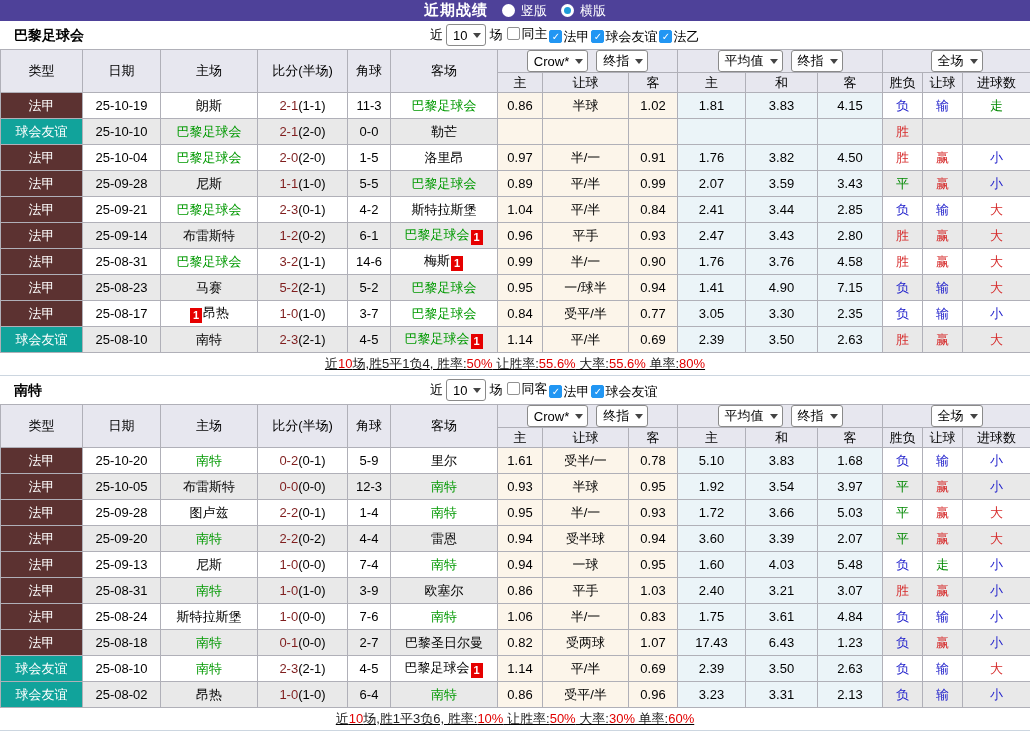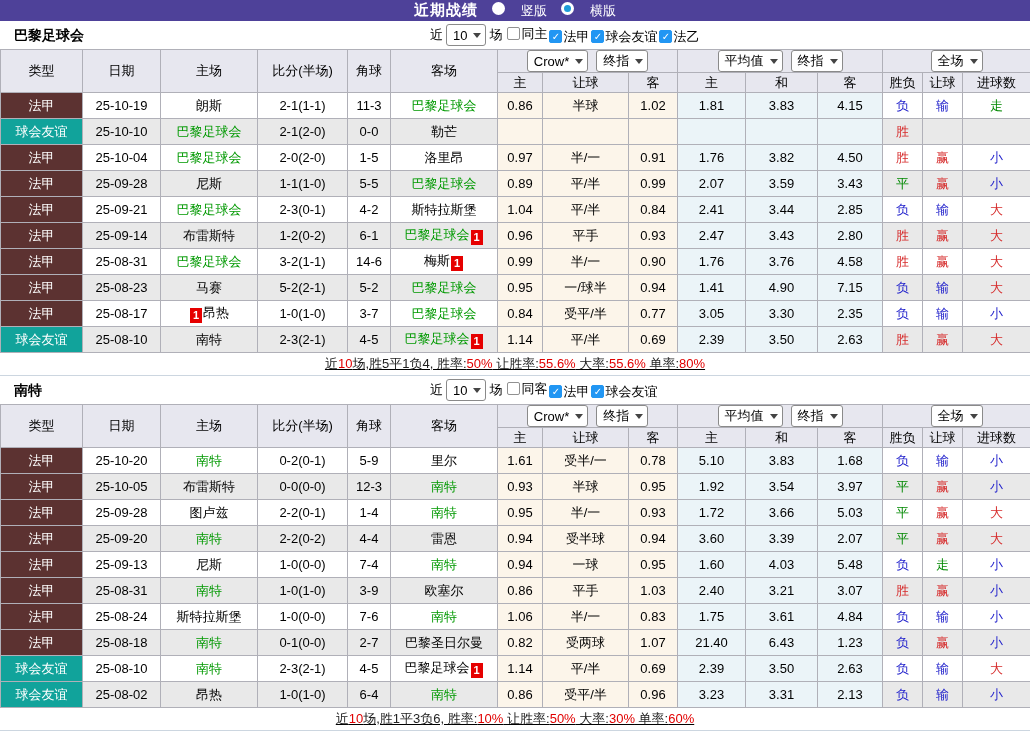--- a/index.html
+++ b/index.html
@@ -1,20 +1,20 @@
 <!DOCTYPE html>
 <html style="--topbar: #4e4199; --ligue: #5c3231; --friendly: #11a39b; --score-red: #e10000; --team-green: #009900; --win-red: #d62b2b; --lose-blue: #2323cc; --draw-green: #008800; --odds-bg: #fcf5ea; --avg-bg: #ebf4f8;"><head>
 <meta charset="utf-8">
 <style>
   html,body{margin:0;padding:0;background:#fff;}
   body{width:1030px;font-family:"Liberation Sans","DejaVu Sans",sans-serif;font-size:13px;color:#000;}
   
   .topbar{height:21px;background:var(--topbar,#4e4199);display:flex;align-items:center;justify-content:center;gap:14px;}
   .topbar .title{color:#fff;font-weight:bold;font-size:15px;letter-spacing:1px;}
-  .radio-opt{display:inline-flex;align-items:flex-start;gap:16px;color:#fff;font-size:13px;cursor:pointer;}
+  .radio-opt{display:inline-flex;align-items:center;gap:6px;color:#fff;font-size:13px;cursor:pointer;}
   .radio{width:13px;height:13px;border-radius:50%;background:#fff;display:inline-block;position:relative;}
   .radio.sel::after{content:'';position:absolute;left:3px;top:3px;right:3px;bottom:3px;border-radius:50%;background:#1e9cd8;}
   
   .section-head{height:28px;position:relative;background:#fff;}
   .team-name{position:absolute;left:14px;top:0;line-height:28px;font-weight:bold;font-size:14px;}
   .controls{position:absolute;left:430px;top:0;height:28px;display:flex;align-items:center;gap:3px;font-size:13px;}
   .select{display:inline-flex;align-items:center;background:#fff;border:1px solid #8a8a8a;border-radius:3px;height:20px;padding:0 4px 0 6px;font-size:13px;white-space:nowrap;cursor:default;}
   .car{width:0;height:0;border-left:4px solid transparent;border-right:4px solid transparent;border-top:5px solid #444;margin-left:6px;}
   .filter{display:inline-flex;align-items:center;gap:1px;margin-left:2px;cursor:pointer;}
   .cb{width:13px;height:13px;border:1px solid #919191;background:#fff;border-radius:2px;display:inline-flex;align-items:center;justify-content:center;font-size:10px;font-weight:bold;color:#fff;box-sizing:border-box;}
@@ -30,21 +30,21 @@
   tbody td{height:25px;font-size:13px;}
   tr.even td{background:#fff;}
   tr.odd td{background:#e9e9e9;}
   td.odds{background:var(--odds-bg,#fcf5ea) !important;}
   td.avg{background:var(--avg-bg,#ebf4f8) !important;}
   td.t-ligue{background:var(--ligue,#5c3231) !important;color:#fff;}
   td.t-friendly{background:var(--friendly,#11a39b) !important;color:#fff;}
   .c-red{color:#d62b2b;}
   .c-blue{color:#2323cc;}
   .c-green{color:#008800;}
-  .score-main{color:#000000;}
+  .score-main{color:#7f1d1d;}
   .score-half{color:#000;}
   .team-green{color:#009900;}
   .badge{display:inline-block;background:#e60000;color:#fff;font-size:11px;font-weight:bold;width:12px;height:15px;line-height:15px;text-align:center;vertical-align:-2px;margin:0 1px;}
   
   .summary{height:22px;line-height:22px;text-align:center;border-bottom:1px solid #ccd6e0;font-size:13px;text-decoration:underline;}
   .summary .k{color:#222;}
   .summary .r{color:#e10000;}
   
   col.w1{width:82px}col.w2{width:78px}col.w3{width:97px}col.w4{width:90px}col.w5{width:43px}
   col.w6{width:107px}col.w7{width:45px}col.w8{width:86px}col.w9{width:49px}col.w10{width:68px}
@@ -555,21 +555,21 @@
         <tr class="odd">
           <td class="t-ligue">法甲</td>
           <td>25-08-18</td>
           <td><span class="team-green">南特</span></td>
           <td><span class="score-main">0-1</span><span class="score-half">(0-0)</span></td>
           <td>2-7</td>
           <td><span>巴黎圣日尔曼</span></td>
           <td class="odds">0.82</td>
           <td class="odds">受两球</td>
           <td class="odds">1.07</td>
-          <td class="avg">21.40</td>
+          <td class="avg">17.43</td>
           <td class="avg">6.43</td>
           <td class="avg">1.23</td>
           <td class="c-blue">负</td>
           <td class="c-red">赢</td>
           <td class="c-blue">小</td>
         </tr>
         <tr class="even">
           <td class="t-friendly">球会友谊</td>
           <td>25-08-10</td>
           <td><span class="team-green">南特</span></td>

